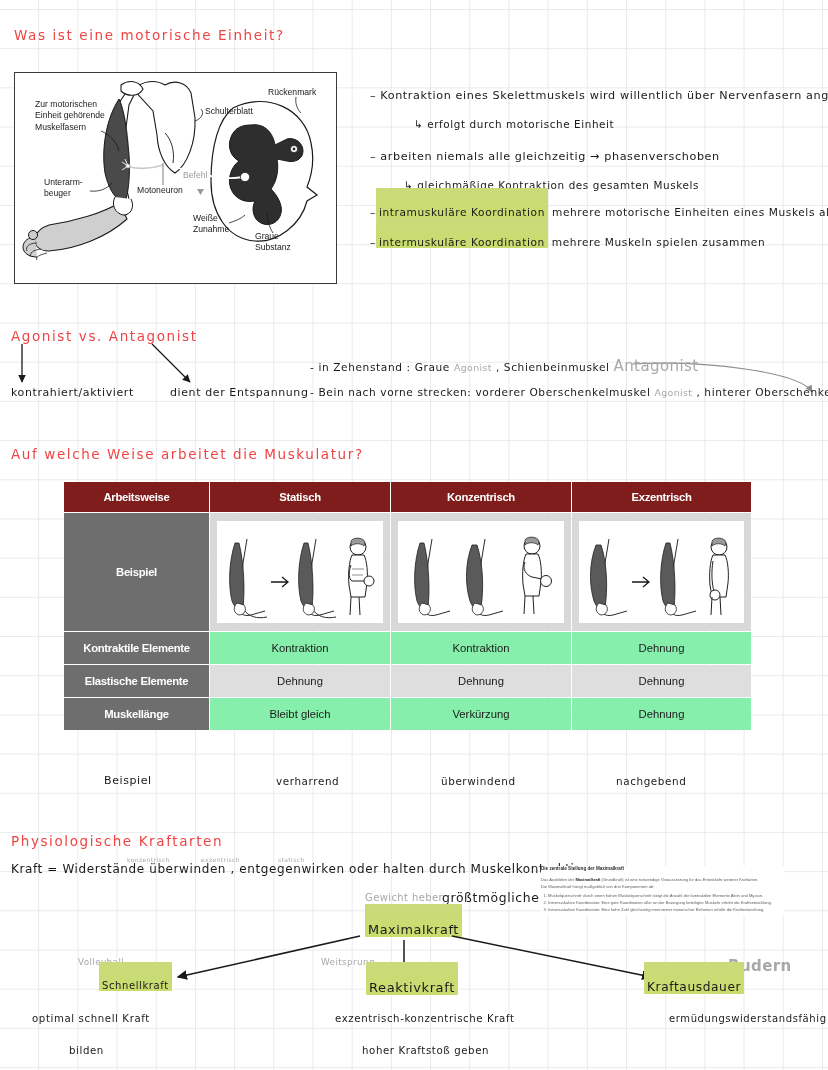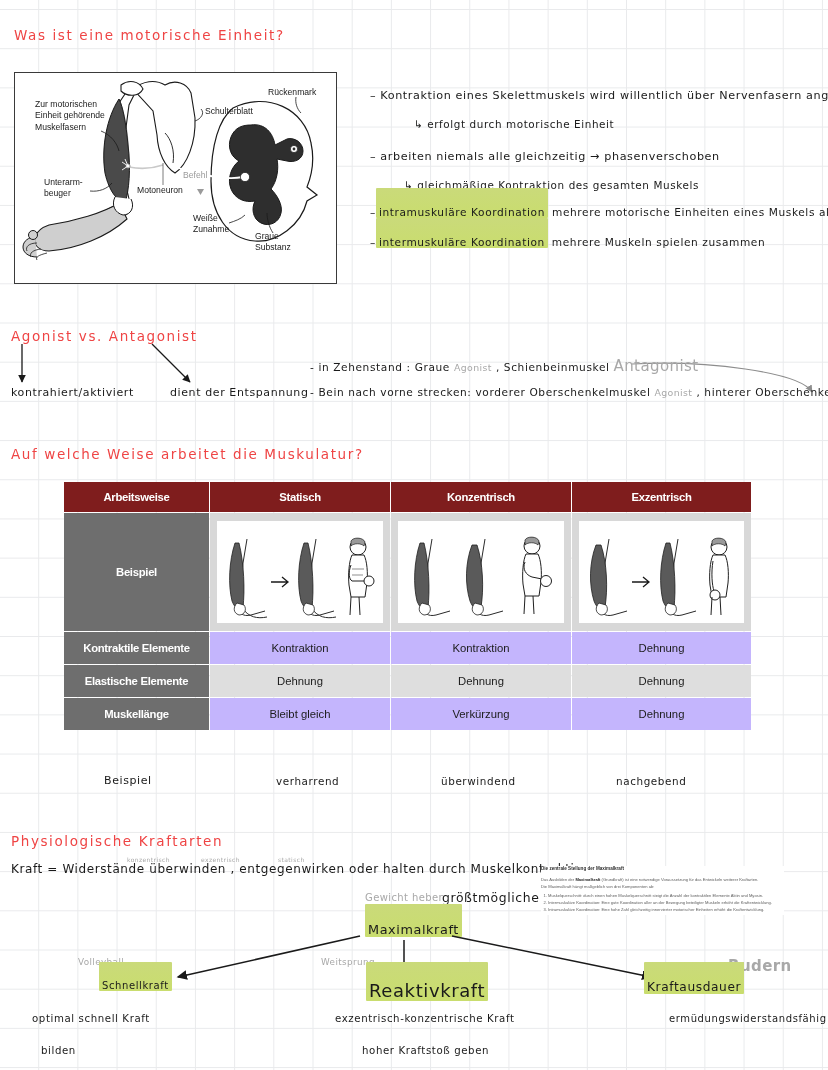--- a/index.html
+++ b/index.html
@@ -90,21 +90,21 @@
     letter-spacing: -0.3px;
     height: 30px;
   }
   #work-table td.rowhead {
     background: #6e6e6e;
     color: #ffffff;
     font-weight: bold;
     letter-spacing: -0.3px;
   }
   #work-table td.val { color: #1c1c1c; }
-  #work-table tr.light td.val { background: #c4b5fd; }
+  #work-table tr.light td.val { background: #86efac; }
   #work-table tr.mid td.val  { background: #dedede; }
   #work-table tr.dark td.val { background: #e6e6e6; }
   #work-table td.examplecell {
     background: #d8d8d8;
     height: 118px;
     padding: 8px 7px;
   }
   #work-table td.rowhead.examplehead { height: 118px; }
 
   .ex-scene {
@@ -422,24 +422,24 @@
   <path d="M404 940 L404 975" stroke="#1a1a1a" stroke-width="1.5" fill="none" marker-end="url(#ah2)"></path>
 
   <path d="M452 936 L651 977" stroke="#1a1a1a" stroke-width="1.5" fill="none" marker-end="url(#ah2)"></path>
 </svg>
 
 <div class="abs gray-note" style="left:78px; top:957px; font-size:8.8px;">Volleyball</div>
 <div class="abs hw" style="left:99px; top:980px; font-size:10px;">
   <span class="hl">Schnellkraft</span>
 </div>
 <div class="abs hw" style="left:32px; top:1013px; font-size:10.2px;">optimal schnell Kraft</div>
-<div class="abs hw" style="left:41px; top:1045px; font-size:10.2px;">bilden</div>
+<div class="abs hw" style="left:69px; top:1045px; font-size:10.2px;">bilden</div>
 
 <div class="abs gray-note" style="left:321px; top:957px; font-size:8.8px;">Weitsprung</div>
-<div class="abs hw" style="left:366px; top:980px; font-size:18px;">
+<div class="abs hw" style="left:366px; top:980px; font-size:13px;">
   <span class="hl">Reaktivkraft</span>
 </div>
 <div class="abs hw" style="left:335px; top:1013px; font-size:10.2px;">exzentrisch-konzentrische  Kraft</div>
 <div class="abs hw" style="left:362px; top:1045px; font-size:10.2px;">hoher Kraftstoß geben</div>
 
 <div class="abs gray-note" style="left:728px; top:957px; font-size:15px;font-weight:bold;">Rudern</div>
 <div class="abs hw" style="left:644px; top:980px; font-size:12.2px;">
   <span class="hl">Kraftausdauer</span>
 </div>
 <div class="abs hw" style="left:669px; top:1013px; font-size:10px;">ermüdungswiderstandsfähig</div>

